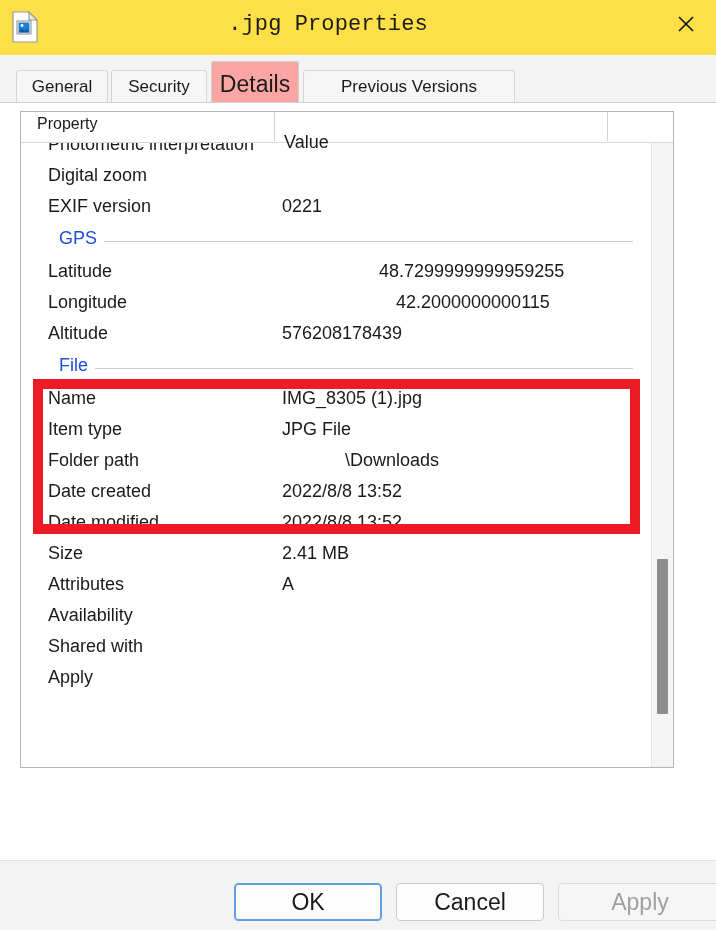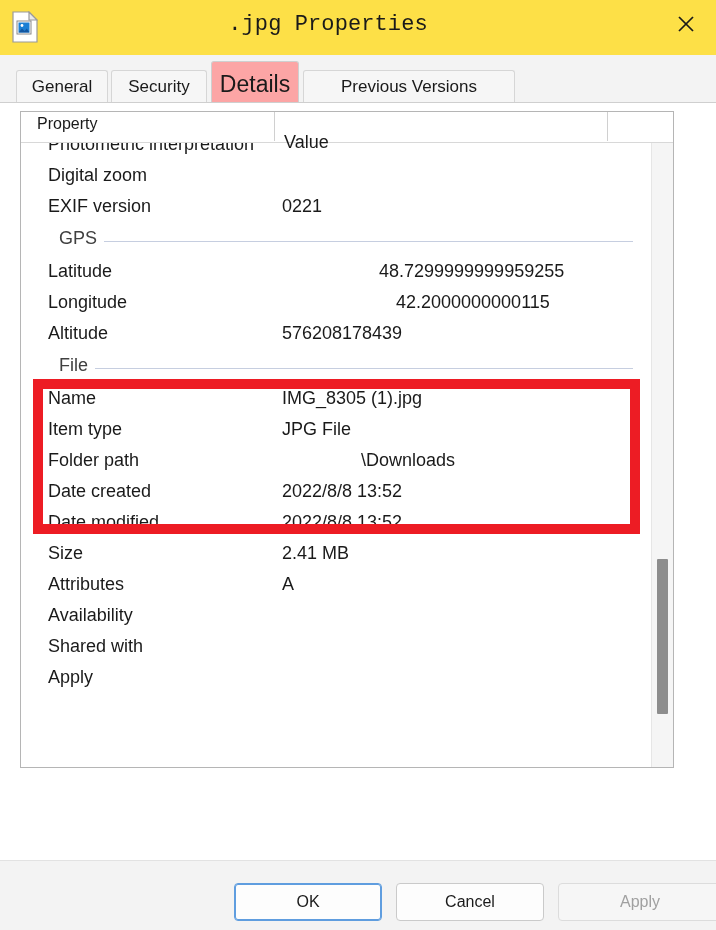--- a/index.html
+++ b/index.html
@@ -143,35 +143,35 @@
   }
   .row .rk {
     position: absolute; left: 27px; top: 3px;
     white-space: nowrap;
   }
   .row .rv {
     position: absolute; left: 261px; top: 3px;
     white-space: nowrap;
   }
   .row.clip-top { margin-top: -12px; }
-  .row .rv.right-offset { left: 340px; text-align: center; }
+  .row .rv.right-offset { left: 324px; text-align: center; }
   .row .rv.num-lat { left: 358px; }
   .row .rv.num-lon { left: 375px; }
   .row .rv.num-alt { left: 261px; }
 
   
   .grouprow {
     position: relative;
     height: 34px;
   }
   .grouprow .gname {
     position: absolute;
     left: 38px; top: 4px;
     font-size: 18px;
-    color: #404040;
+    color: #1d4ed8;
     background: #ffffff;
     padding-right: 7px;
     z-index: 2;
   }
   .grouprow .gline {
     position: absolute;
     left: 38px; right: 18px; top: 17px;
     height: 1px;
     background: #c6cee0;
   }
@@ -224,21 +224,21 @@
   .buttonbar {
     position: absolute;
     left: 0; right: 0; top: 861px; bottom: 0;
     background: #f3f3f3;
   }
   .btn {
     position: absolute;
     top: 22px;
     height: 38px;
     border-radius: 4px;
-    font-size: 16px;
+    font-size: 23px;
     display: flex;
     align-items: center;
     justify-content: center;
     box-sizing: border-box;
     background: #fdfdfd;
     border: 1px solid #cacaca;
     color: #1a1a1a;
   }
   .btn-ok    { left: 234px; width: 148px; border: 1px solid #5f9ddf; box-shadow: 0 0 0 1px #5f9ddf inset; }
   .btn-cancel{ left: 396px; width: 148px; }

